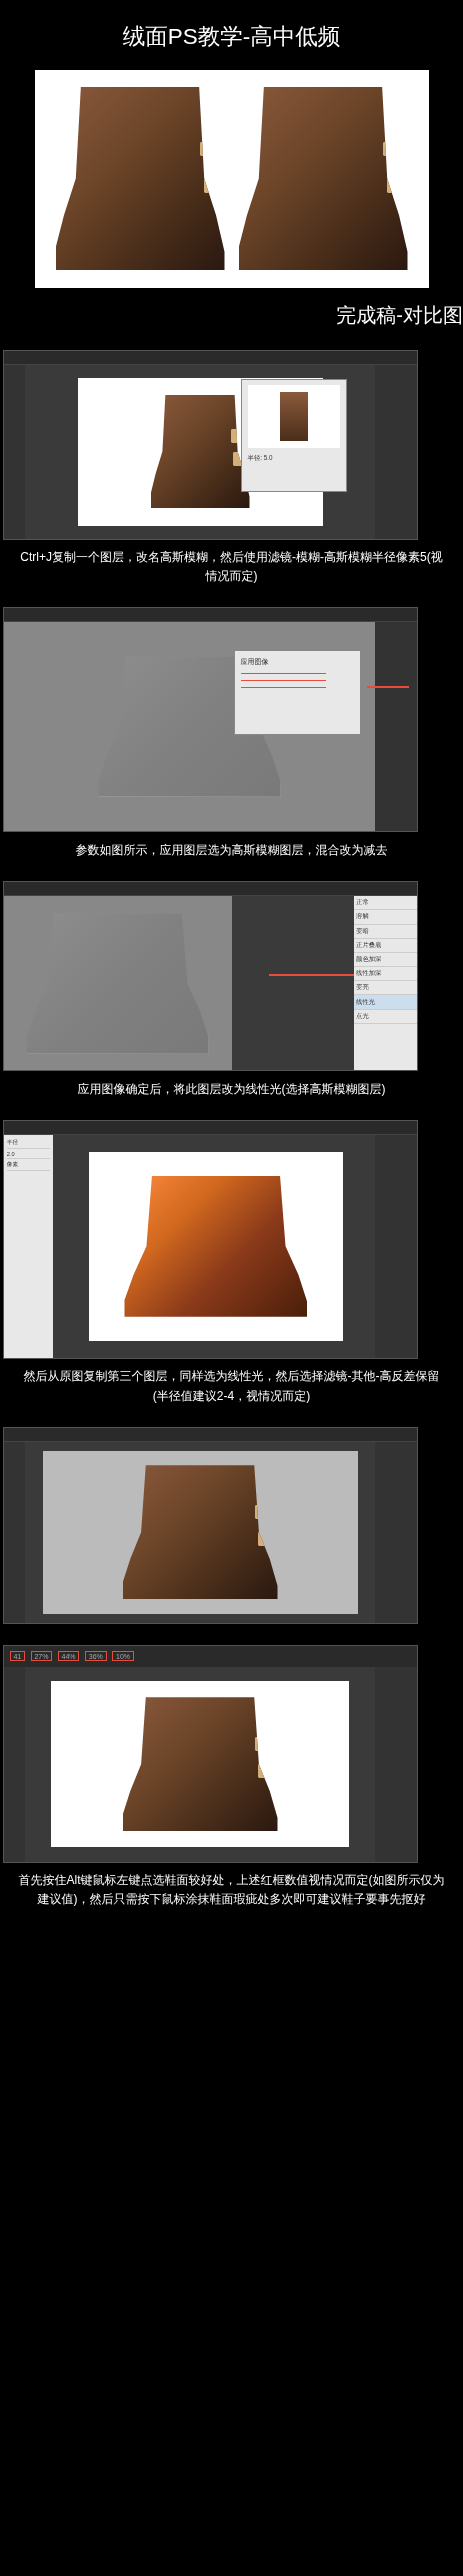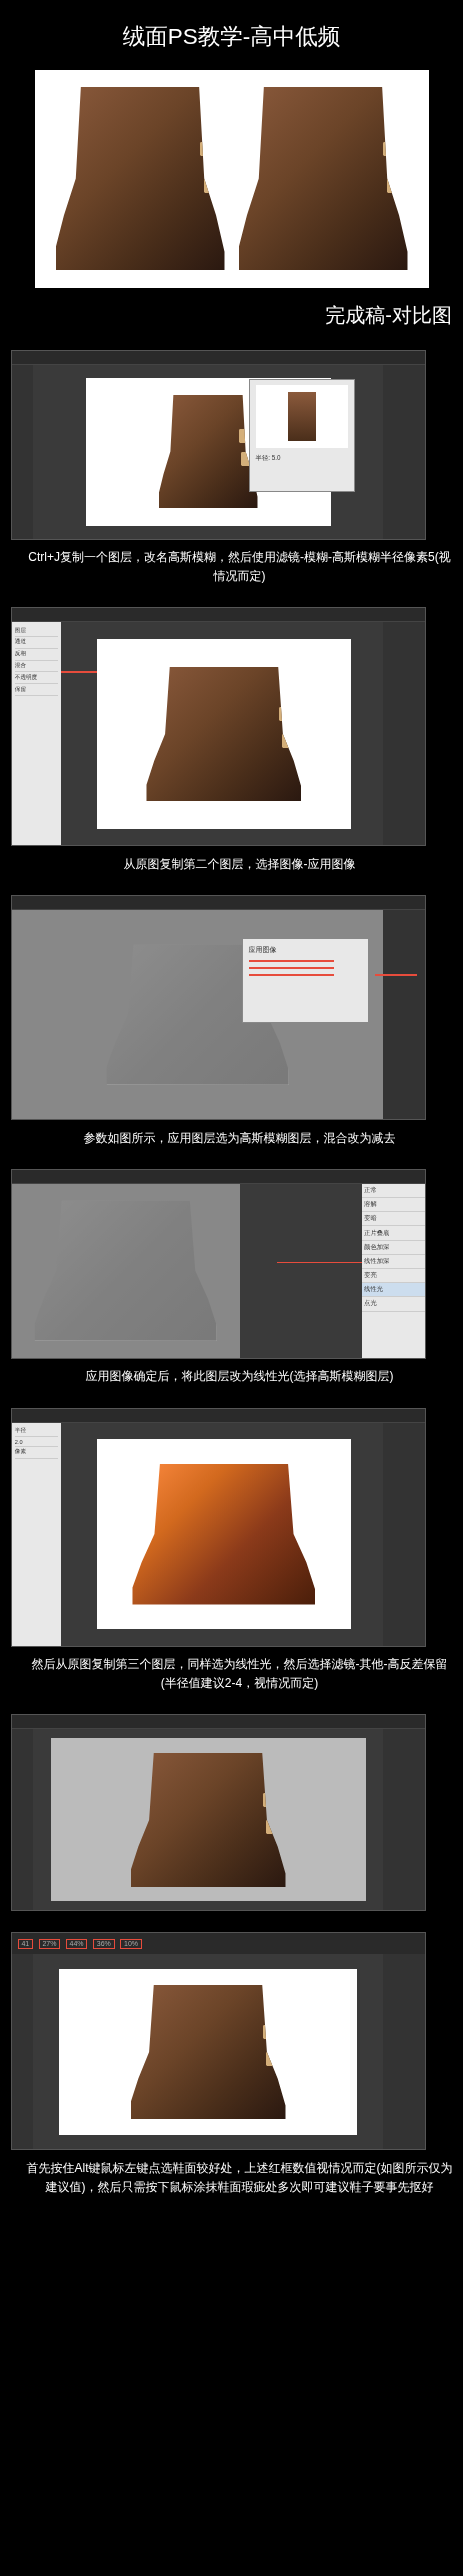--- a/index.html
+++ b/index.html
@@ -1,17 +1,17 @@
 <!DOCTYPE html>
 <html style="font-size:11.3px"><head>
 <meta charset="utf-8">
 <style>
 *{margin:0;padding:0;box-sizing:border-box}
 body{background:#000;width:463px;font-family:"Microsoft YaHei",sans-serif;color:#fff}
-.container{padding:21px 11px}
+.container{padding:21px 0}
 .title{text-align:center;font-size:22.5px;font-weight:normal;margin-bottom:17.6px}
 .subtitle{text-align:right;font-size:20px;font-weight:normal;margin:14px 0}
 .ending{text-align:center;font-size:20px;font-weight:normal;margin-top:28px;color:#fff}
 .hero-image{width:394px;height:218px;margin:0 auto;background:#fff;display:flex;align-items:center;justify-content:center;gap:14px;padding:14px}
 .boot{width:169px;height:183px;position:relative}
 .boot-shape{width:100%;height:100%;background:linear-gradient(135deg,#8b5a3c 0%,#6b4428 40%,#4a2e1a 70%,#2a1810 100%);clip-path:polygon(15% 0%,85% 0%,88% 50%,95% 70%,100% 90%,100% 100%,0% 100%,0% 88%,5% 70%,12% 50%);border-radius:3.5px 3.5px 0 0;position:relative}
 .boot-shape::before{content:'';position:absolute;top:30%;right:8%;width:10.6px;height:14px;background:#d4af7a;border-radius:1.4px}
 .boot-shape::after{content:'';position:absolute;top:50%;right:6%;width:10.6px;height:14px;background:#d4af7a;border-radius:1.4px}
 .section{margin:21px auto;width:457px}
 .screenshot{width:415px;background:#3a3a3a;border:0.7px solid #555;position:relative;overflow:hidden}
@@ -79,43 +79,20 @@
       <div class="dialog-box dialog1">
         <div style="height:63px;background:#fff;margin-bottom:5.6px;display:flex;align-items:center;justify-content:center">
             <div style="width:28px;height:49px;background:linear-gradient(#8b5a3c,#4a2e1a)"></div>
           </div>
         <div style="font-size:6.3px">半径: 5.0</div>
       </div>
     </div>
     <p class="caption">Ctrl+J复制一个图层，改名高斯模糊，然后使用滤镜-模糊-高斯模糊半径像素5(视情况而定)</p>
   </div>
 
-  <div class="section">
-    <div class="screenshot sc2">
-      <div class="ps-toolbar"></div>
-      <div class="settings-panel">
-        <div class="item">图层</div>
-          <div class="item">通道</div>
-          <div class="item">反相</div>
-          <div class="item">混合</div>
-          <div class="item">不透明度</div>
-          <div class="item">保留</div>
-      </div>
-      <div class="red-arrow" style="left:49px;top:63px"></div>
-      <div class="ps-canvas" style="left:53px">
-          <div class="ps-white" style="width:80%">
-            <div class="boot-large">
-              <div class="boot-shape"></div>
-            </div>
-          </div>
-        </div>
-      <div class="ps-sidebar-right"></div>
-    </div>
-    <p class="caption">从原图复制第二个图层，选择图像-应用图像</p>
-  </div>
 
   <div class="section">
     <div class="screenshot sc3">
       <div class="ps-toolbar"></div>
       <div class="ps-canvas" style="left:0;right:42px">
           <div class="ps-gray">
             <div class="boot-outline"></div>
           </div>
         </div>
       <div class="ps-sidebar-right"></div>

